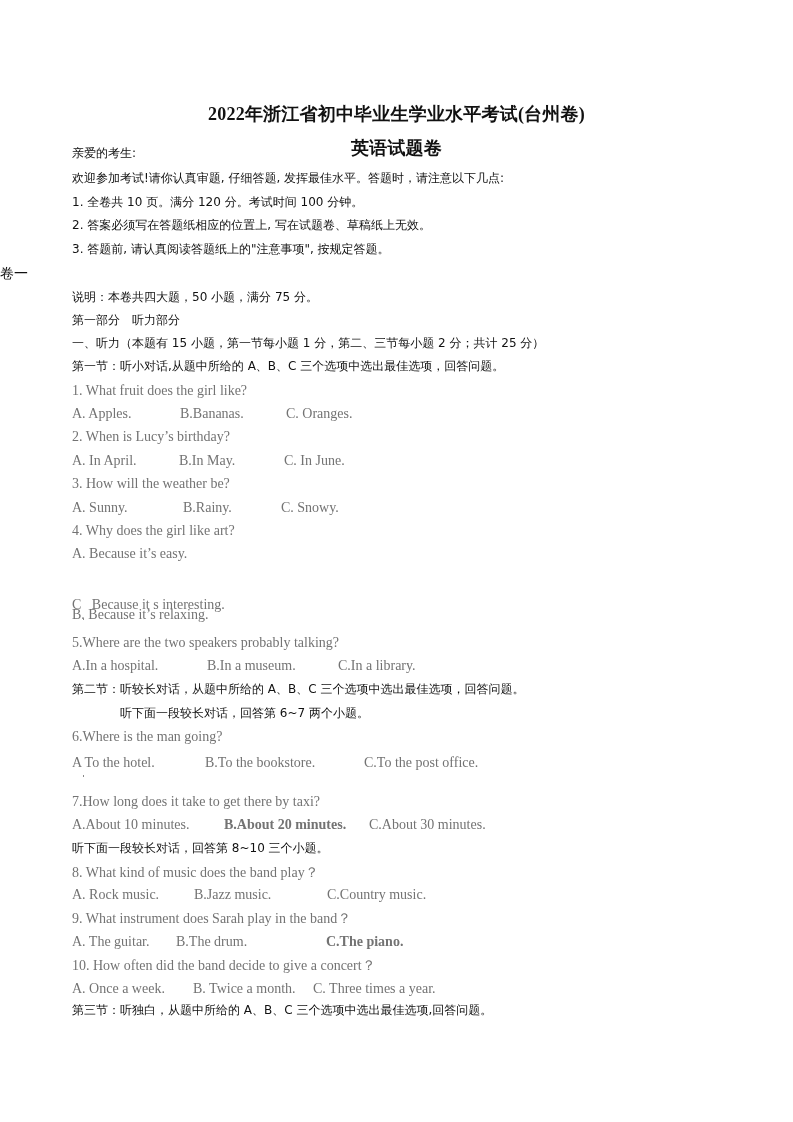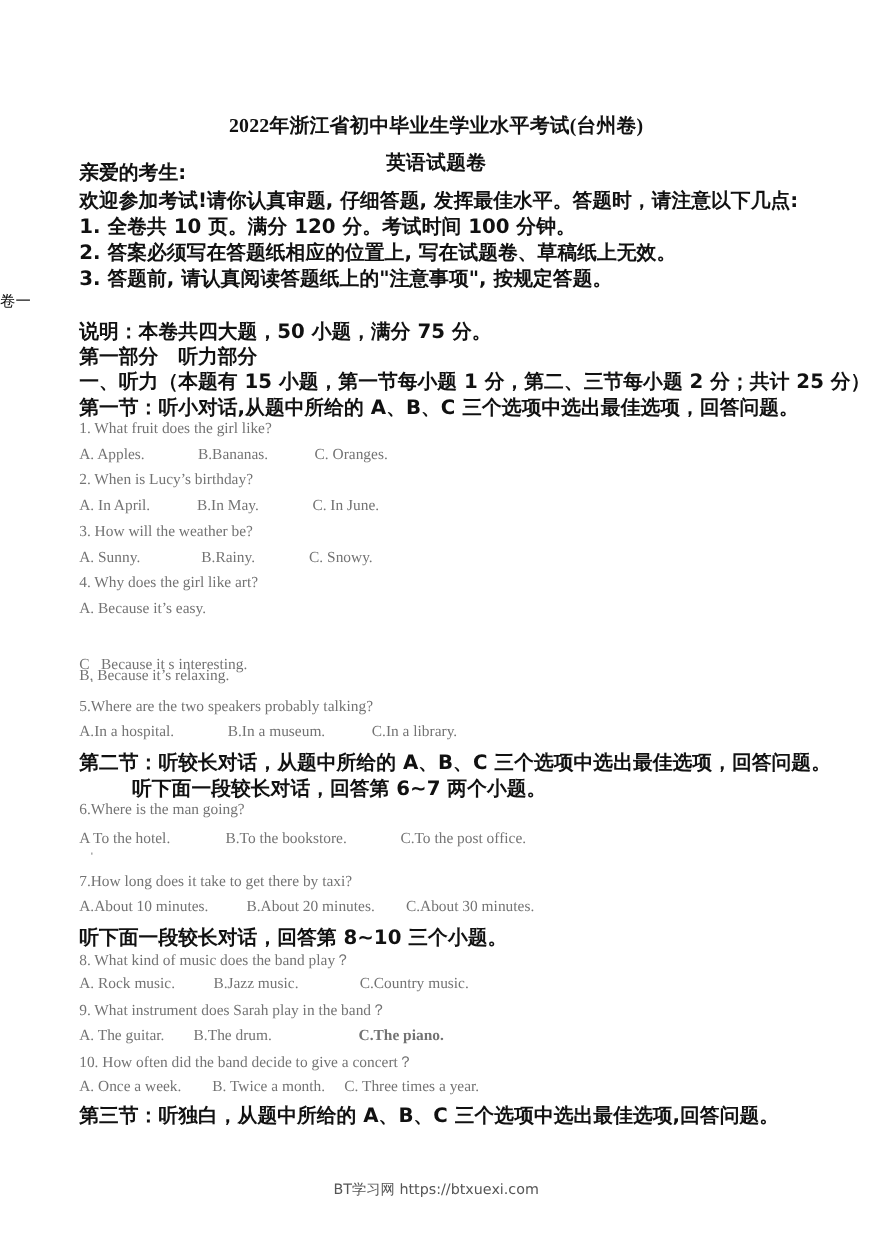--- a/index.html
+++ b/index.html
@@ -1,20 +1,20 @@
 <!DOCTYPE html>
 <html><head>
 <meta charset="utf-8">
 <style>
   html, body { margin: 0; padding: 0; background: #ffffff; }
   body { width: 793px; height: 1122px; position: relative; overflow: hidden; color: #111; }
   .page { position: absolute; left: 0; top: 0; width: 793px; height: 1122px; }
   .line { position: absolute; white-space: nowrap; }
   .title { font-family: "Liberation Serif", "DejaVu Serif", serif; font-weight: bold; font-size: 18px; left: 0; width: 793px; text-align: center; letter-spacing: 0.2px; }
-  .cn { font-family: "DejaVu Sans", "Liberation Sans", sans-serif; font-weight: bold; font-size: 18px; left: 72px; }
+  .cn { font-family: "DejaVu Sans", "Liberation Sans", sans-serif; font-weight: normal; font-size: 12px; left: 72px; }
   .cn-center { font-family: "DejaVu Sans", sans-serif; font-size: 14px; left: 0; width: 793px; }
   .en { font-family: "Liberation Serif", "DejaVu Serif", serif; font-size: 14px; left: 72px; color: #737373; }
   .opt { position: absolute; }
   .footer { font-family: "DejaVu Sans", "Liberation Sans", sans-serif; font-size: 13px; color: #555; left: 0; width: 793px; text-align: center; }
   .dot { position: absolute; width: 1px; height: 2px; background: #888; }
 </style>
 </head>
 <body>
 
 <div class="page">
@@ -75,21 +75,21 @@
   <div class="line en" style="top:755px;">
     <span class="opt" style="left:0;">A To the hotel.</span>
     <span class="opt" style="left:133px;">B.To the bookstore.</span>
     <span class="opt" style="left:292px;">C.To the post office.</span>
   </div>
   <div class="dot" style="left:83px; top:775px;"></div>
 
   <div class="line en" style="top:794px;">7.How long does it take to get there by taxi?</div>
   <div class="line en" style="top:817px;">
     <span class="opt" style="left:0;">A.About 10 minutes.</span>
-    <span class="opt" style="left:152px;">B.About 20 minutes.</span>
+    <span class="opt" style="left:152px;font-weight:bold;">B.About 20 minutes.</span>
     <span class="opt" style="left:297px;">C.About 30 minutes.</span>
   </div>
 
   <div class="line cn" style="top:840px;">听下面一段较长对话，回答第 8~10 三个小题。</div>
 
   <div class="line en" style="top:864px;">8. What kind of music does the band play？</div>
   <div class="line en" style="top:887px;">
     <span class="opt" style="left:0;">A. Rock music.</span>
     <span class="opt" style="left:122px;">B.Jazz music.</span>
     <span class="opt" style="left:255px;">C.Country music.</span>
@@ -104,15 +104,14 @@
 
   <div class="line en" style="top:957px;">10. How often did the band decide to give a concert？</div>
   <div class="line en" style="top:981px;">
     <span class="opt" style="left:0;">A. Once a week.</span>
     <span class="opt" style="left:121px;">B. Twice a month.</span>
     <span class="opt" style="left:241px;">C. Three times a year.</span>
   </div>
 
   <div class="line cn" style="top:1002px;">第三节：听独白，从题中所给的 A、B、C 三个选项中选出最佳选项,回答问题。</div>
 
-  <div class="line footer" style="top:1072px;">BT学习网 https://btxuexi.com</div>
 
 </div>
 
 </body></html>

